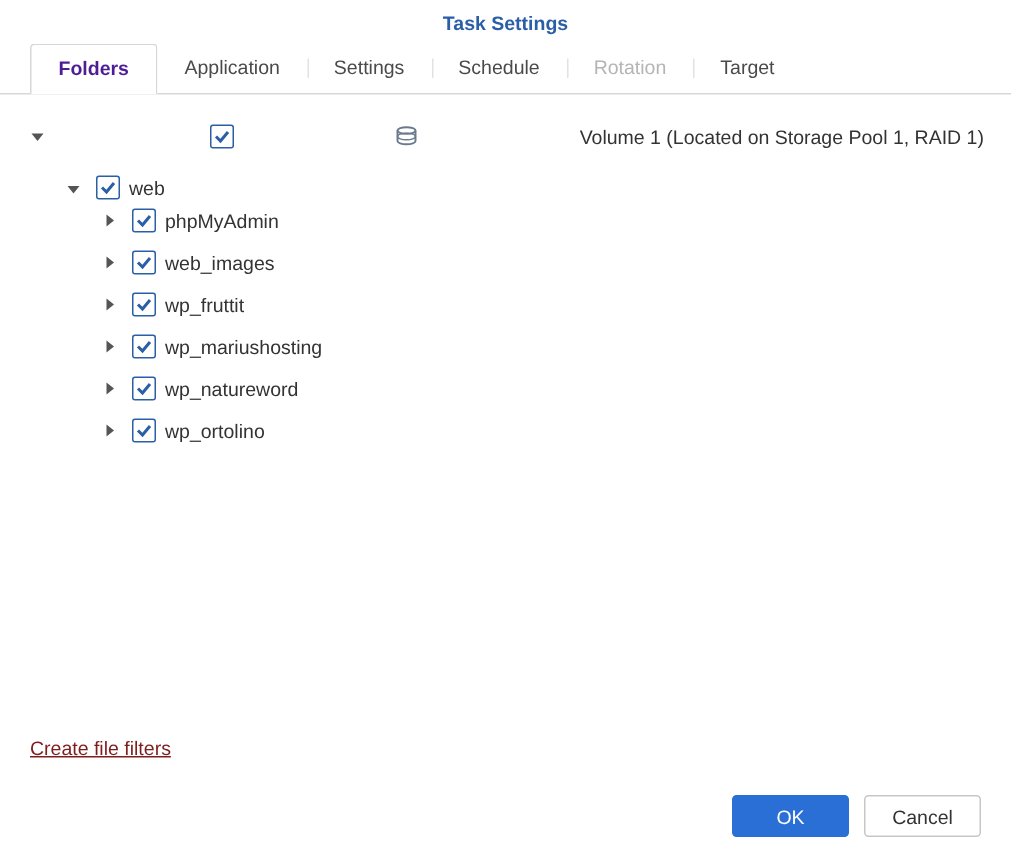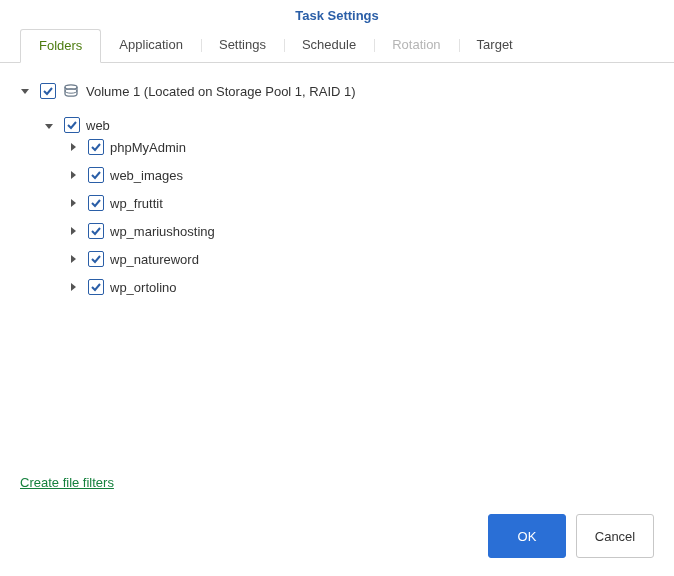--- a/index.html
+++ b/index.html
@@ -28,22 +28,22 @@
   }
   .tab {
     padding: 8px 18px 9px;
     color: #4a4a4a;
     cursor: pointer;
     border-bottom: 1px solid transparent;
     margin-bottom: -1px;
     position: relative;
   }
   .tab.active {
-    color: #4d7c0f;
-    font-weight: 400;
+    color: #4c1d95;
+    font-weight: 700;
     border: 1px solid #d7d7d7;
     border-bottom: 1px solid #fff;
     border-radius: 3px 3px 0 0;
   }
   .tab + .tab::before {
     content: '';
     position: absolute;
     left: 0;
     top: 10px;
     bottom: 10px;
@@ -82,34 +82,34 @@
     margin-right:6px;
     display:inline-flex; align-items:center; justify-content:center;
     flex-shrink:0;
     color:#6b7a8a;
   }
   .label { color:#333; }
   .link-row {
     padding: 8px 20px 12px;
   }
   .link {
-    color:#15803d;
+    color:#7f1d1d;
     text-decoration: underline;
     cursor:pointer;
     font-size:13px;
   }
   .footer {
     display:flex;
     justify-content:flex-end;
     gap:10px;
     padding: 12px 20px 18px;
   }
   .btn {
     min-width: 78px;
-    height: 44px;
+    height: 28px;
     border-radius: 3px;
     font-size: 13px;
     cursor:pointer;
     border:1px solid #c7c7c7;
     background:#fff;
     color:#333;
   }
   .btn.primary {
     background:#2a6fd6;
     border-color:#2a6fd6;
@@ -124,21 +124,21 @@
 <div class="tabs" id="tabs">
     <div class="tab active">Folders</div>
     <div class="tab">Application</div>
     <div class="tab">Settings</div>
     <div class="tab">Schedule</div>
     <div class="tab disabled">Rotation</div>
     <div class="tab">Target</div>
   </div>
 
 <div class="tree-area" id="tree">
-    <div class="node" style="padding-left: 0px;">
+    <div class="node" style="padding-left: 0px; justify-content: space-between;">
       <span class="toggle">
         <svg width="12" height="12">
           <polygon points="2,4 10,4 6,9" fill="#555"></polygon>
         </svg>
       </span>
       <span class="cb">
         <svg width="12" height="12">
           <polyline points="2,6 5,9 10,3" fill="none" stroke="#2a5ea7" stroke-width="2"></polyline>
         </svg>
       </span>

